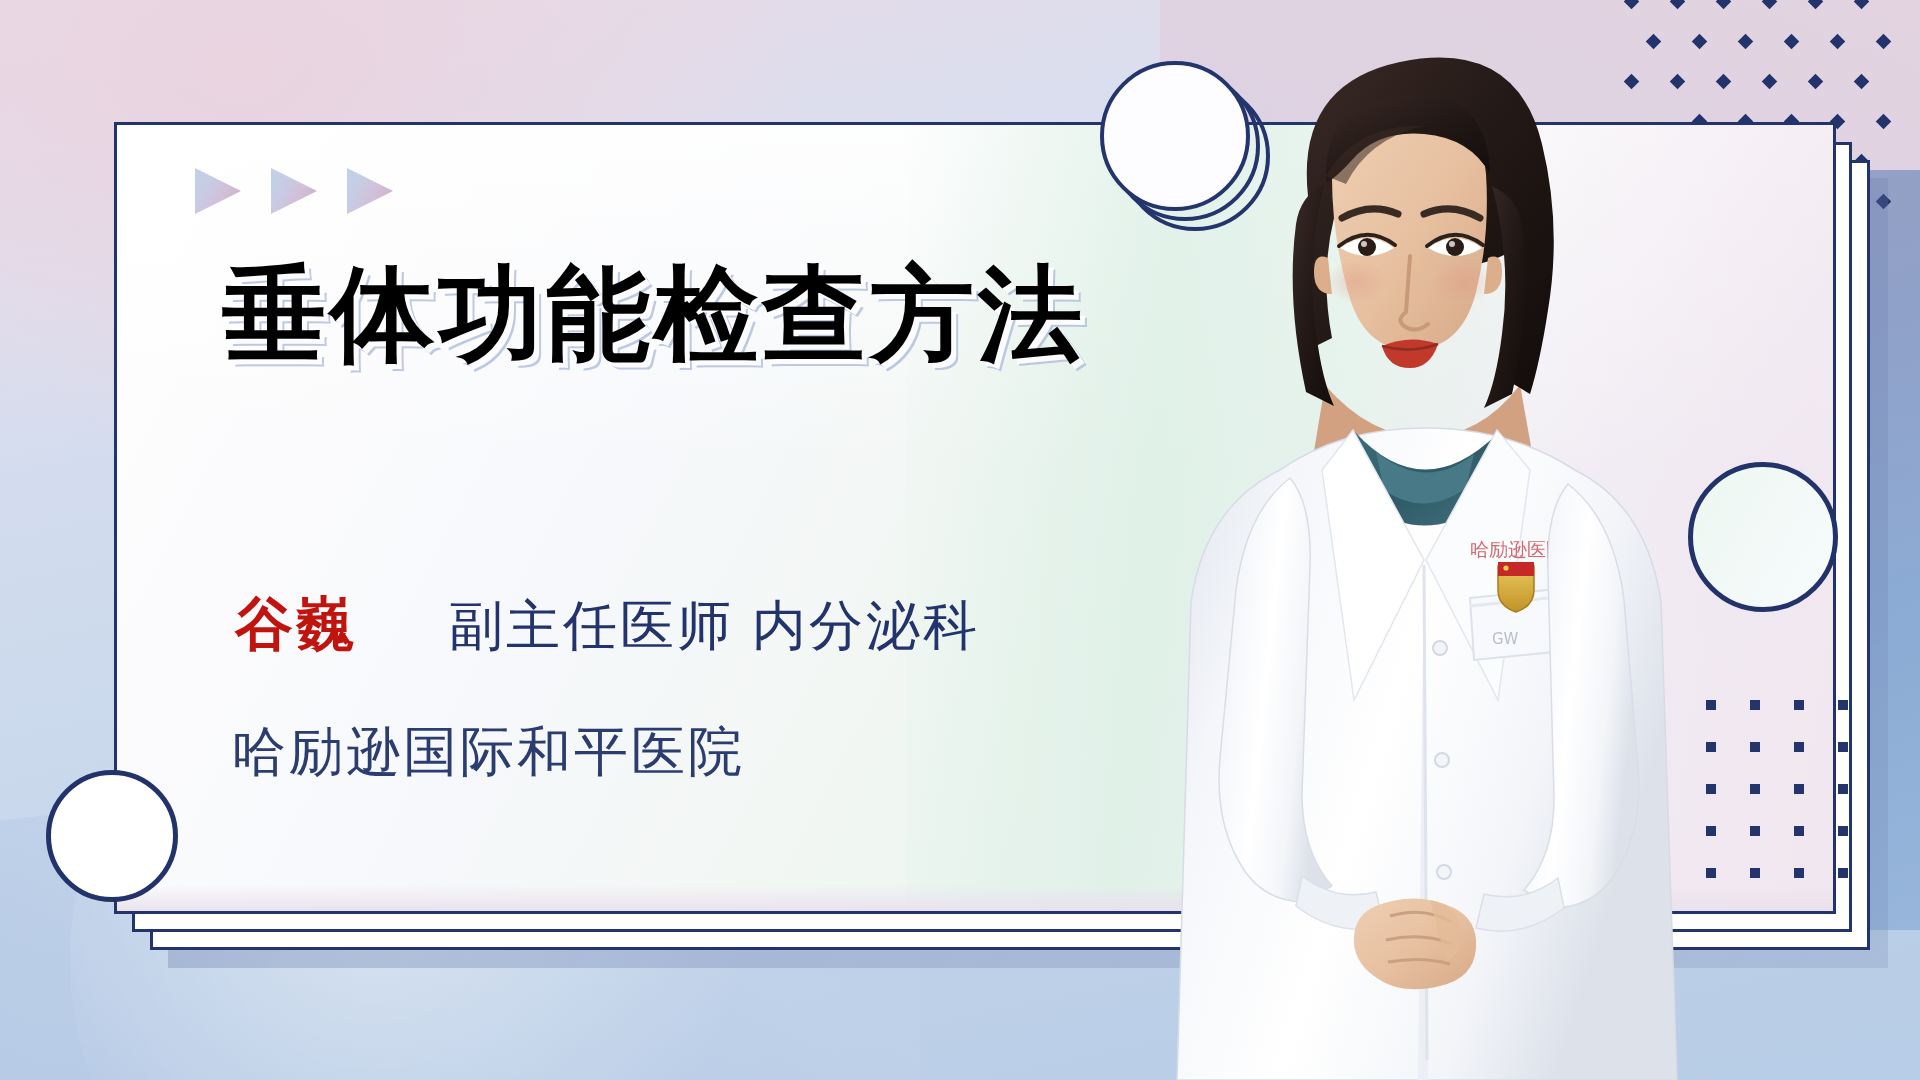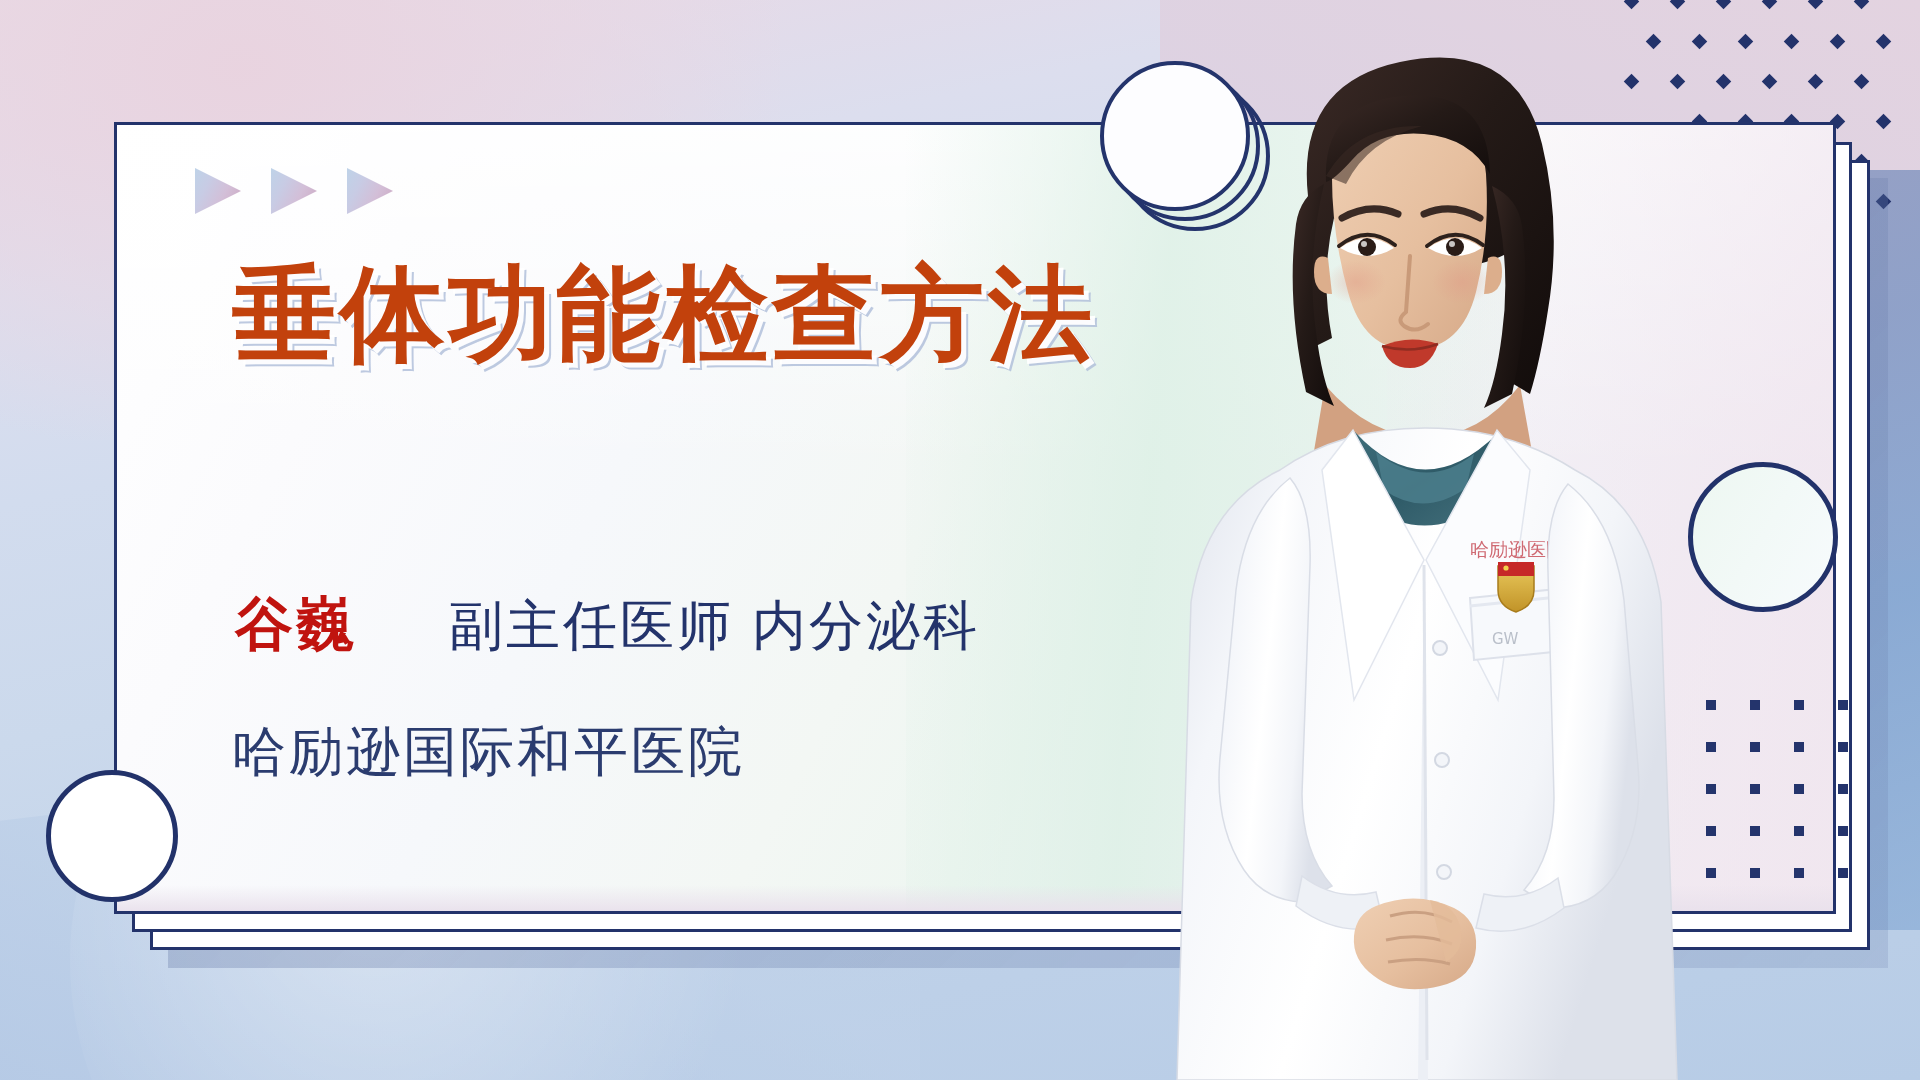--- a/index.html
+++ b/index.html
@@ -168,24 +168,24 @@
     position: absolute; border-radius: 50%;
     border: 5px solid #22326a;
     background: #ffffff;
   }
   #circle-bl { left: 46px; top: 770px; width: 132px; height: 132px; }
   #circle-r  { right: 82px; top: 462px; width: 150px; height: 150px;
                background: linear-gradient(120deg,#edf7f1,#f7fbfd); }
 
   
   #title {
-    position: absolute; left: 232px; top: 246px;
+    position: absolute; left: 222px; top: 246px;
     font-size: 104px; font-weight: bold;
     letter-spacing: 4px;
-    color: #c2410c;
+    color: #000000;
     white-space: nowrap;
     text-shadow:
        5px 5px 0 rgba(255,255,255,.95),
        7px 7px 0 rgba(177,191,219,.85);
     font-family: Liberation Serif, serif;
   }
   #presenter-row {
     position: absolute; left: 235px; top: 586px;
     display: flex; align-items: baseline; gap: 92px;
     white-space: nowrap;

